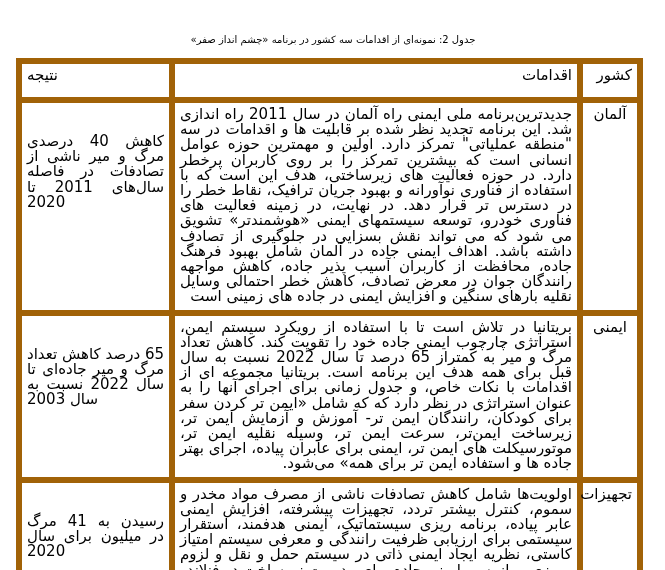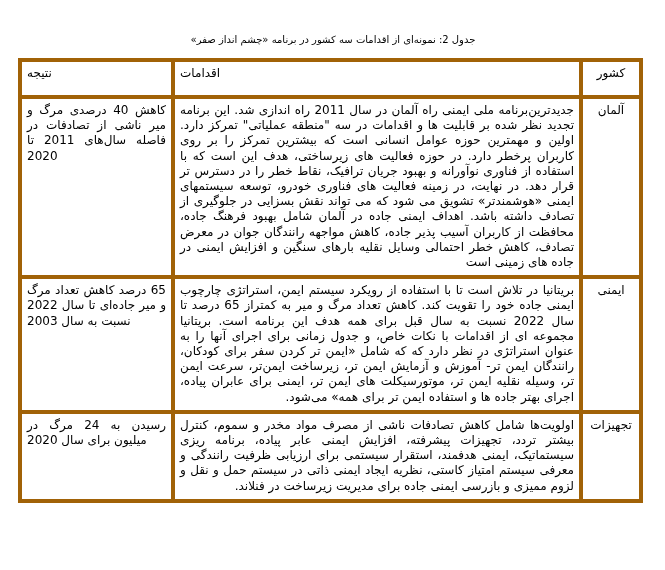--- a/index.html
+++ b/index.html
@@ -48,43 +48,43 @@
 
   table.data {
     border-collapse: collapse;
     table-layout: fixed;
     width: 621px;
     direction: rtl;
   }
 
   table.data th,
   table.data td {
-    border: 4px solid #a16207;
+    border: 6px solid #a16207;
     vertical-align: top;
     padding: 4px 5px 5px 5px;
-    font-size: 12px;
+    font-size: 15px;
     line-height: 15.2px;
     font-weight: normal;
   }
 
   
   col.c-country { width: 60px; }
   col.c-actions { width: 408px; }
   col.c-result  { width: 153px; }
 
   
   thead th {
     height: 24px;
     padding-top: 7px;
     padding-bottom: 4px;
     vertical-align: middle;
     font-size: 10.2px;
   }
-  th.h-country { text-align: center; }
-  th.h-actions { text-align: left; }
+  th.h-country { text-align: right; }
+  th.h-actions { text-align: right; }
   th.h-result  { text-align: left; }
 
   
   td.country {
     text-align: center;
     padding-top: 6px;
     white-space: nowrap;
   }
   td.actions {
     text-align: justify;
@@ -93,21 +93,21 @@
   td.result {
     text-align: justify;
     text-justify: inter-word;
   }
   td.actions p,
   td.result p {
     margin: 0;
   }
   
   td.actions p { text-align-last: right; }
-  td.result  p { text-align-last: left; }
+  td.result  p { text-align-last: left; margin-top: 27px; }
 </style>
 </head>
 <body>
 
 <div class="page">
 
   <div class="caption">جدول 2: نمونه‌ای از اقدامات سه کشور در برنامه «چشم انداز صفر»</div>
 
   <div class="tbl-wrap">
     <table class="data">
@@ -144,21 +144,21 @@
             <p>65 درصد کاهش تعداد مرگ و میر جاده‌ای تا سال 2022 نسبت به سال 2003</p>
           </td>
         </tr>
 
         <tr>
           <td class="country">تجهیزات</td>
           <td class="actions">
             <p>اولویت‌ها شامل کاهش تصادفات ناشی از مصرف مواد مخدر و سموم، کنترل بیشتر تردد، تجهیزات پیشرفته، افزایش ایمنی عابر پیاده، برنامه ریزی سیستماتیک، ایمنی هدفمند، استقرار سیستمی برای ارزیابی ظرفیت رانندگی و معرفی سیستم امتیاز کاستی، نظریه ایجاد ایمنی ذاتی در سیستم حمل و نقل و لزوم ممیزی و بازرسی ایمنی جاده برای مدیریت زیرساخت در فنلاند.</p>
           </td>
           <td class="result">
-            <p>رسیدن به 24 مرگ در میلیون برای سال 2020</p>
+            <p>رسیدن به 41 مرگ در میلیون برای سال 2020</p>
           </td>
         </tr>
 
       </tbody>
     </table>
   </div>
 
 </div>
 
 </body></html>

